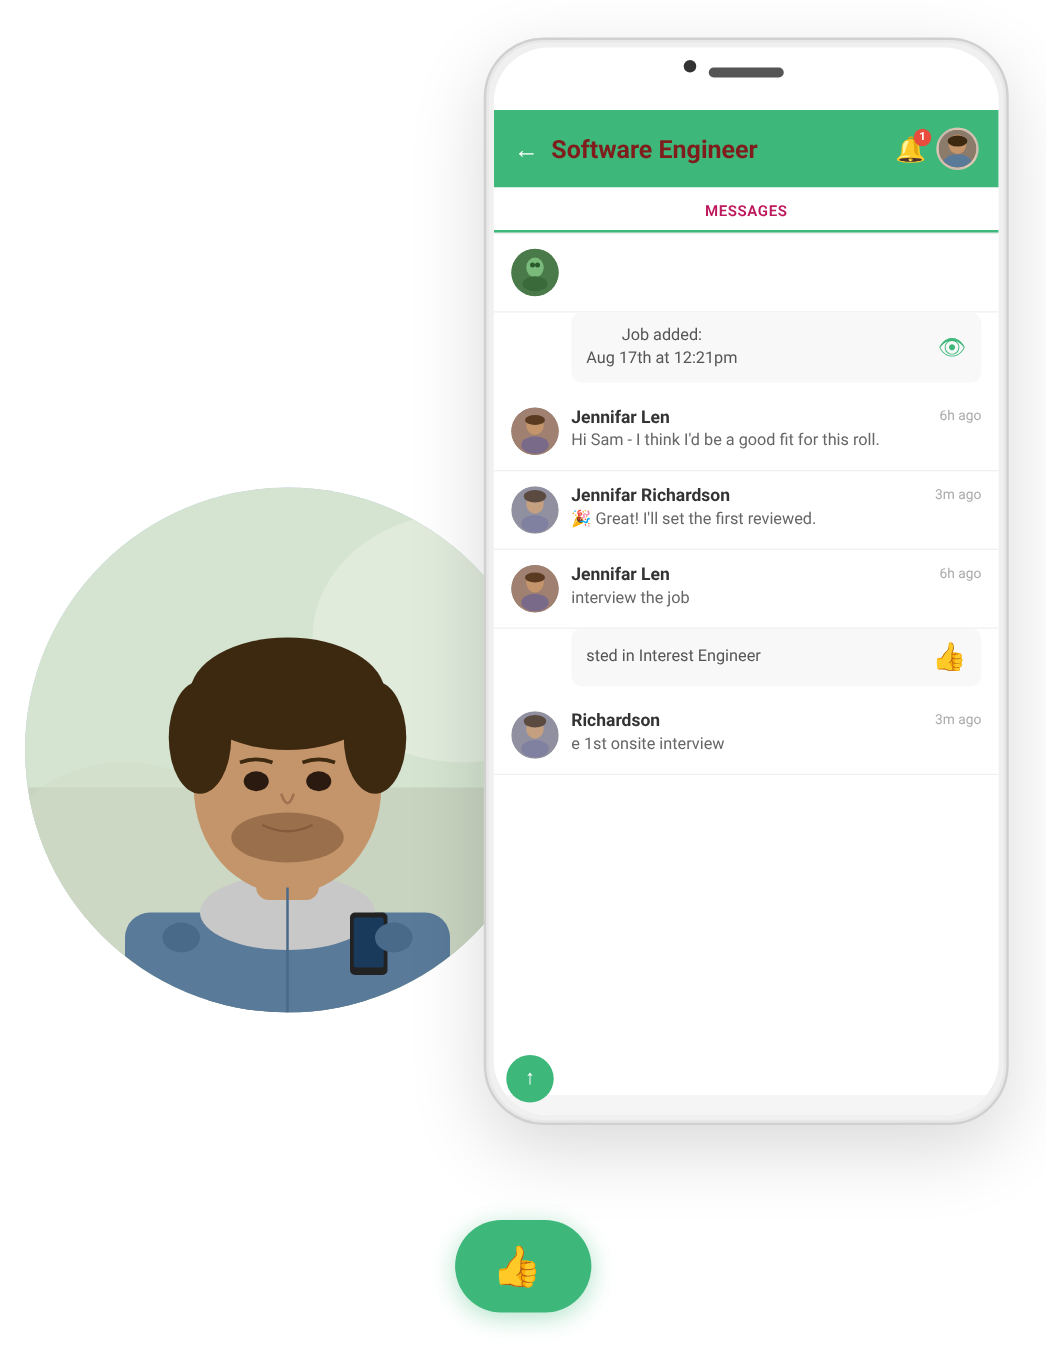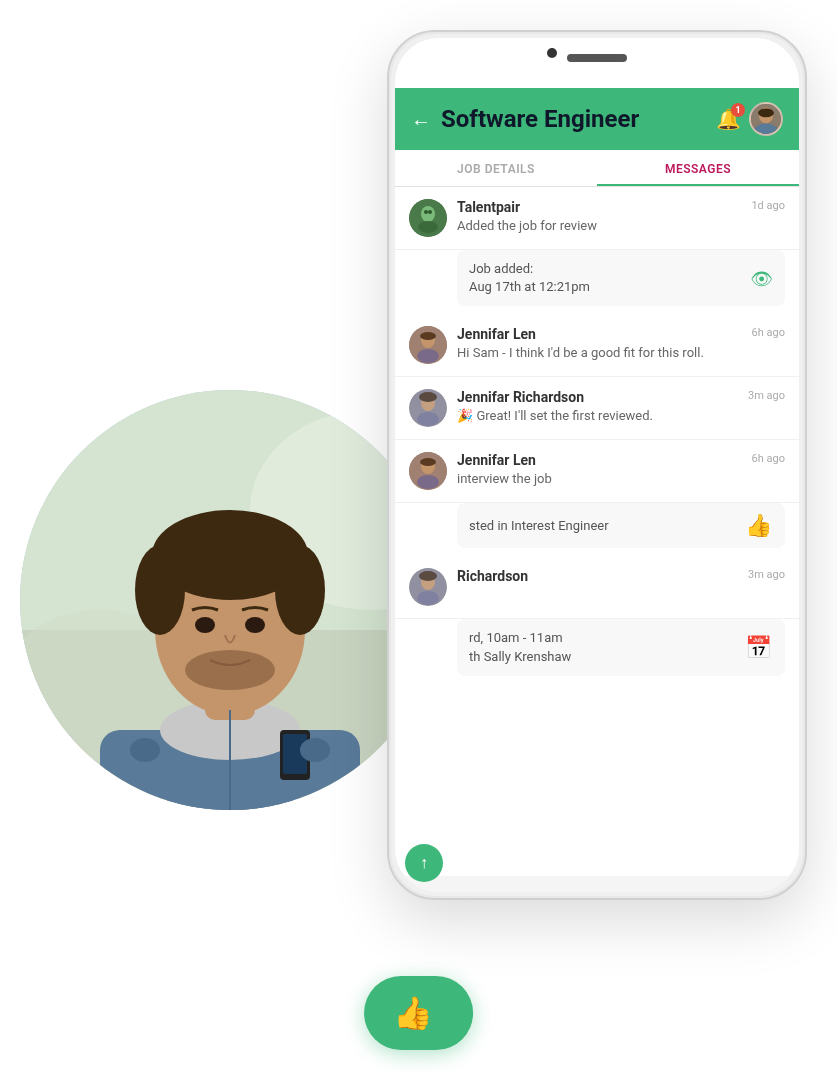--- a/index.html
+++ b/index.html
@@ -110,22 +110,22 @@
 
     .back-arrow {
       color: white;
       font-size: 20px;
       font-weight: bold;
       cursor: pointer;
       flex-shrink: 0;
     }
 
     .header-title {
-      color: #0f172a;
-      font-size: 24px;
+      color: #7f1d1d;
+      font-size: 20px;
       font-weight: 700;
       flex: 1;
     }
 
     .header-icons {
       display: flex;
       align-items: center;
       gap: 8px;
     }
 
@@ -261,20 +261,21 @@
       position: relative;
       display: flex;
       align-items: center;
       justify-content: space-between;
     }
 
     .system-msg-text {
       font-size: 13px;
       color: #555;
       line-height: 1.4;
+      text-align: center;
     }
 
     .eye-icon {
       color: #3db87a;
       font-size: 18px;
     }
 
     .thumbs-up-icon {
       color: #3db87a;
       font-size: 22px;
@@ -429,43 +430,35 @@
                 <rect width="34" height="34" fill="#8B7B6B"></rect>
                 <ellipse cx="17" cy="13" rx="8" ry="9" fill="#c4956a"></ellipse>
                 <ellipse cx="17" cy="32" rx="14" ry="10" fill="#5a7a9a"></ellipse>
                 <ellipse cx="17" cy="10" rx="9" ry="5" fill="#3d2810"></ellipse>
               </svg>
             </div>
           </div>
         </div>
 
         <div class="app-tabs">
-          <div class="tab-item">JOB DETAILS</div>
           <div class="tab-item active">MESSAGES</div>
         </div>
 
         <div class="messages-list" style="height: calc(100% - 115px);">
 
           <div class="message-item">
             <div class="msg-avatar avatar-talentpair">
               <svg viewBox="0 0 38 38" xmlns="http://www.w3.org/2000/svg">
                 <rect width="38" height="38" rx="19" fill="#4a7a4a"></rect>
                 <ellipse cx="19" cy="15" rx="7" ry="8" fill="#7aba7a"></ellipse>
                 <circle cx="17" cy="13" r="2" fill="#2a5a2a"></circle>
                 <circle cx="21" cy="13" r="2" fill="#2a5a2a"></circle>
                 <ellipse cx="19" cy="28" rx="10" ry="6" fill="#3a6a3a"></ellipse>
               </svg>
             </div>
-            <div class="msg-body">
-              <div class="msg-header">
-                <span class="msg-name">Talentpair</span>
-                <span class="msg-time">1d ago</span>
-              </div>
-              <div class="msg-text">Added the job for review</div>
-            </div>
           </div>
 
           <div class="system-msg">
             <div class="system-msg-text">
               <span>Job added:</span><br>
               <span>Aug 17th at 12:21pm</span>
             </div>
             <span class="eye-icon">👁</span>
           </div>
 
@@ -537,30 +530,24 @@
                 <ellipse cx="19" cy="14" rx="7" ry="8" fill="#c4a080"></ellipse>
                 <ellipse cx="19" cy="8" rx="9" ry="5" fill="#5a4a40"></ellipse>
                 <ellipse cx="19" cy="30" rx="11" ry="7" fill="#8080a0"></ellipse>
               </svg>
             </div>
             <div class="msg-body">
               <div class="msg-header">
                 <span class="msg-name">Richardson</span>
                 <span class="msg-time">3m ago</span>
               </div>
-            </div>
-          </div>
-
-          <div class="system-msg">
-            <div class="system-msg-text">
-              <span>rd, 10am - 11am</span><br>
-              <span>th Sally Krenshaw</span>
-            </div>
-            <span class="calendar-icon">📅</span>
-          </div>
+              <div class="msg-text">e 1st onsite interview</div>
+            </div>
+          </div>
+
 
         </div>
 
         <div class="message-input-bar">
           <button class="send-btn">
             <span class="send-arrow">↑</span>
           </button>
         </div>
 
       </div>

